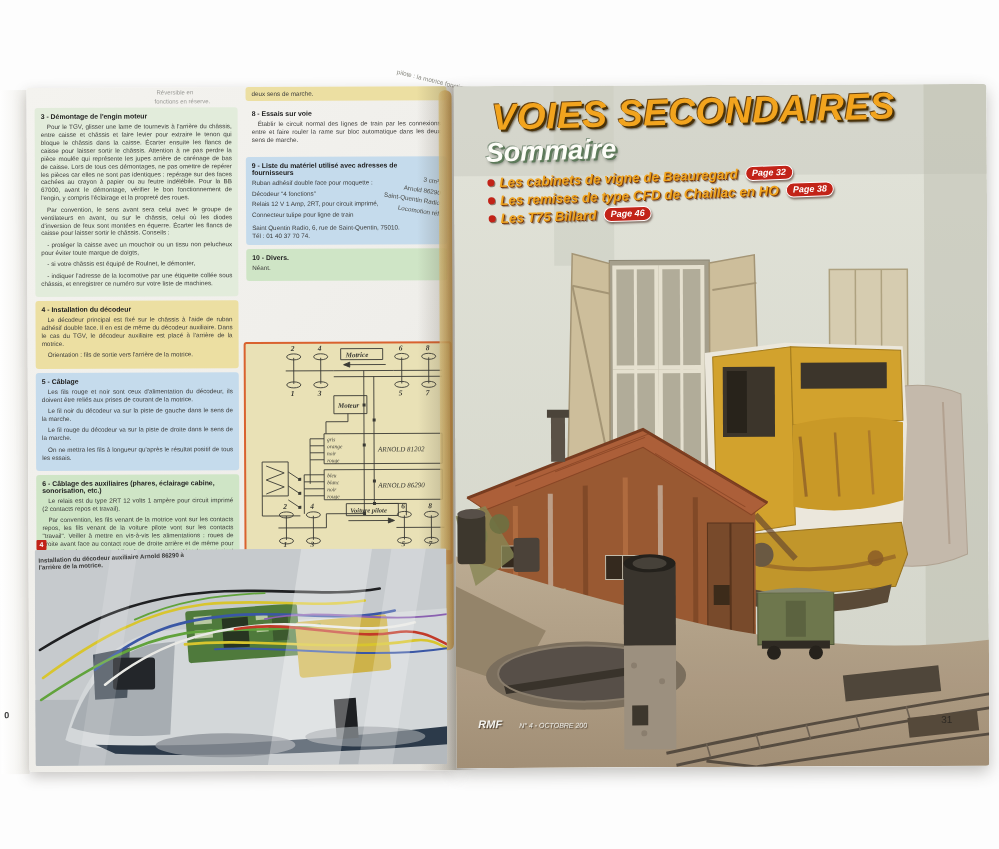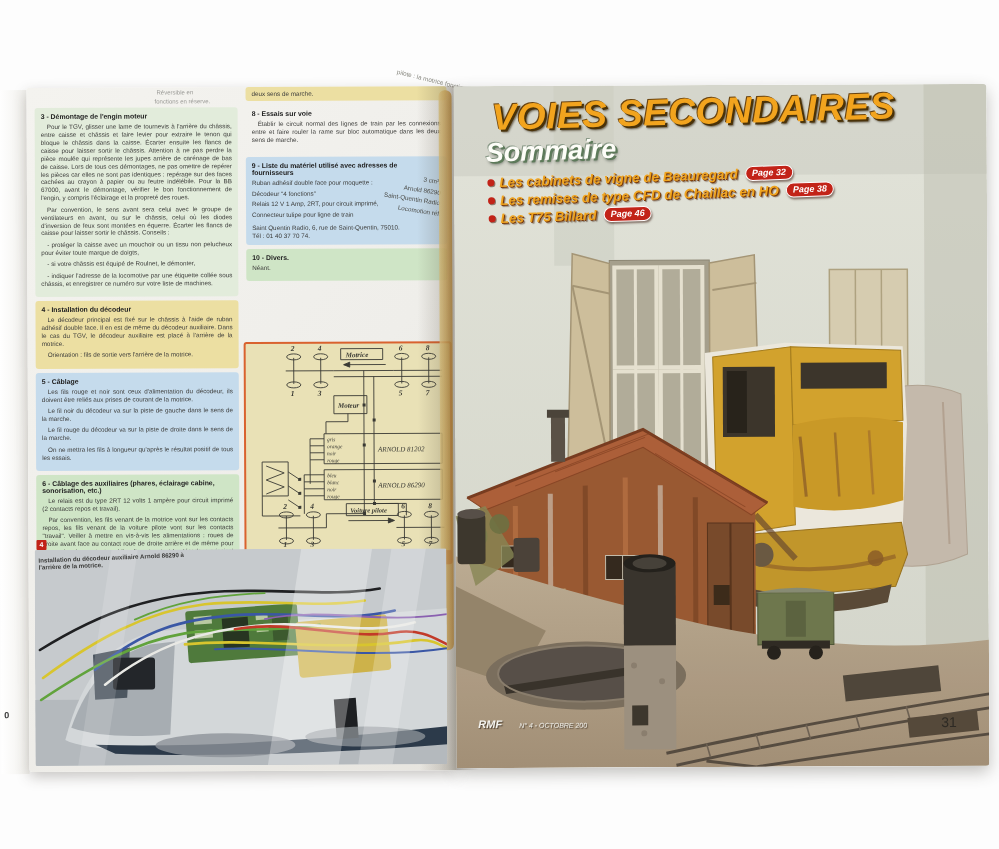--- a/index.html
+++ b/index.html
@@ -65,21 +65,21 @@
   .toc .bullet{width:7px;height:7px;border-radius:50%;background:#c22318;margin-right:5px;
     box-shadow:1px 1px 0 rgba(60,20,5,.5);}
   .toc .lbl{font-size:13.5px;font-weight:bold;font-style:italic;color:#f0a41e;margin-right:7px;
     text-shadow:1px 1px 0 #7a3a08,2px 2px 1px rgba(50,20,5,.45);}
   .toc .badge{background:#c22318;border:1.5px solid #fff;border-radius:9px;color:#fff;
     font-size:9px;font-weight:bold;font-style:italic;padding:1px 6px 2px 6px;
     box-shadow:1px 2px 2px rgba(50,15,5,.5);}
   .footer{position:absolute;left:22px;top:632px;z-index:5;color:#f2f2ee;font-style:italic;
     font-size:7px;text-shadow:1px 1px 1px rgba(40,30,20,.7);}
   .footer b{font-size:11px;margin-right:17px;}
-  .pn-right{position:absolute;left:468px;top:630px;z-index:5;font-size:14px;font-weight:normal;color:#2e2a24;margin-left:17px;}
+  .pn-right{position:absolute;left:468px;top:630px;z-index:5;font-size:10px;font-weight:normal;color:#2e2a24;margin-left:17px;}
 </style>
 </head>
 <body>
 
 <div class="spread">
 
   <div class="edge-sliver">
     <div class="edge-pn">0</div>
   </div>
 

